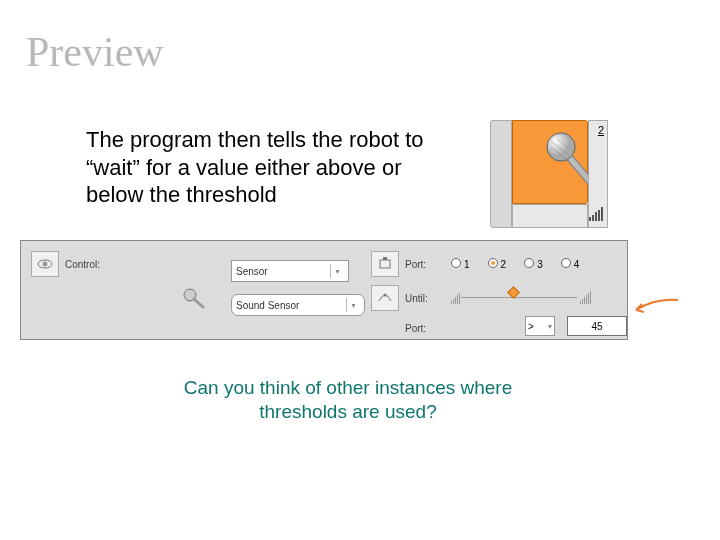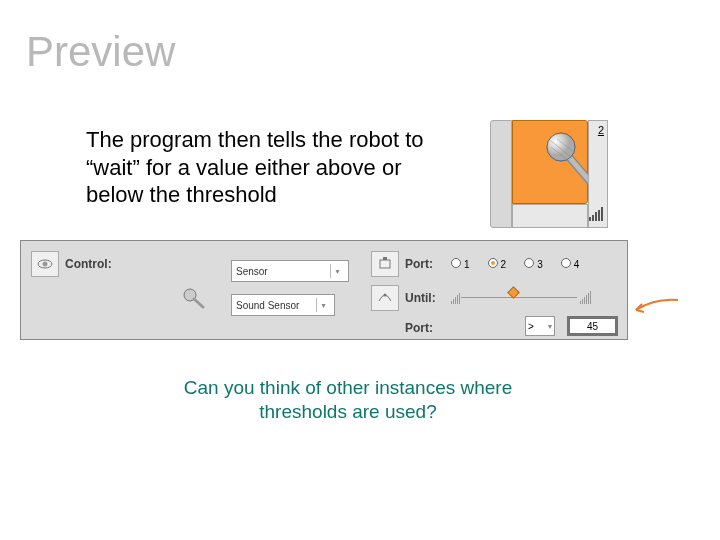--- a/index.html
+++ b/index.html
@@ -8,21 +8,21 @@
     width: 720px;
     height: 540px;
     background: #fff;
     font-family: Arial, Helvetica, sans-serif;
     position: relative;
   }
   .slide-title {
     position: absolute;
     top: 28px;
     left: 26px;
-    font-family: Liberation Sans, sans-serif;
+    font-family: Liberation Serif, serif;
     font-size: 42px;
     color: #b8b8b8;
     font-weight: 400;
   }
   .intro-text {
     position: absolute;
     top: 126px;
     left: 86px;
     width: 360px;
     font-size: 22px;
@@ -103,22 +103,22 @@
     width: 28px; height: 26px;
     background: #f0f0f0;
     border: 1px solid #aaa;
     margin-right: 6px;
     display: flex;
     align-items: center;
     justify-content: center;
   }
   .panel-label {
     color: #404040;
-    font-size: 12px;
-    font-weight: 700;
+    font-size: 10px;
+    font-weight: 400;
   }
   .panel-dropdown {
     height: 22px;
     background: #fff;
     border: 1px solid #999;
     display: flex;
     align-items: center;
     padding: 0 4px;
     font-size: 10px;
     color: #333;
@@ -177,23 +177,23 @@
   }
   .slider-thumb {
     position: absolute;
     top: -2px;
     width: 9px; height: 9px;
     background: #f89838;
     border: 1px solid #c06800;
     transform: rotate(45deg);
   }
   .valbox {
-    width: 51px; height: 20px;
-    background: #fff;
-    border: 3px solid #737373;
+    width: 60px; height: 20px;
+    background: #fff;
+    border: 1px solid #737373;
     font-size: 10px;
     display: flex;
     align-items: center;
     justify-content: center;
   }
   .smallbox {
     width: 30px; height: 20px;
     background: #fff;
     border: 1px solid #999;
     font-size: 10px;
@@ -276,21 +276,21 @@
     </div>
   </div>
 
   <div class="panel-row" style="top:42px;left:160px;">
     <svg class="mic-mini" viewBox="0 0 26 22">
       <circle cx="9" cy="8" r="6" fill="#ccc" stroke="#777"></circle>
       <path d="M13 12 L22 20" stroke="#999" stroke-width="3" stroke-linecap="round"></path>
     </svg>
   </div>
   <div class="panel-row" style="top:42px;left:210px;">
-    <div class="panel-dropdown" style="width:104px;">
+    <div class="panel-dropdown" style="width:134px;border-radius:7px;">
       <span>Sound Sensor</span>
       <span class="chev">▾</span>
     </div>
   </div>
 
   <div class="panel-row" style="top:8px;left:350px;justify-content:space-between;">
     <div class="panel-iconcell">
       <svg width="16" height="14" viewBox="0 0 16 14">
           <rect x="3" y="3" width="10" height="8" fill="none" stroke="#777"></rect>
           <rect x="6" y="0" width="4" height="3" fill="#777"></rect>

